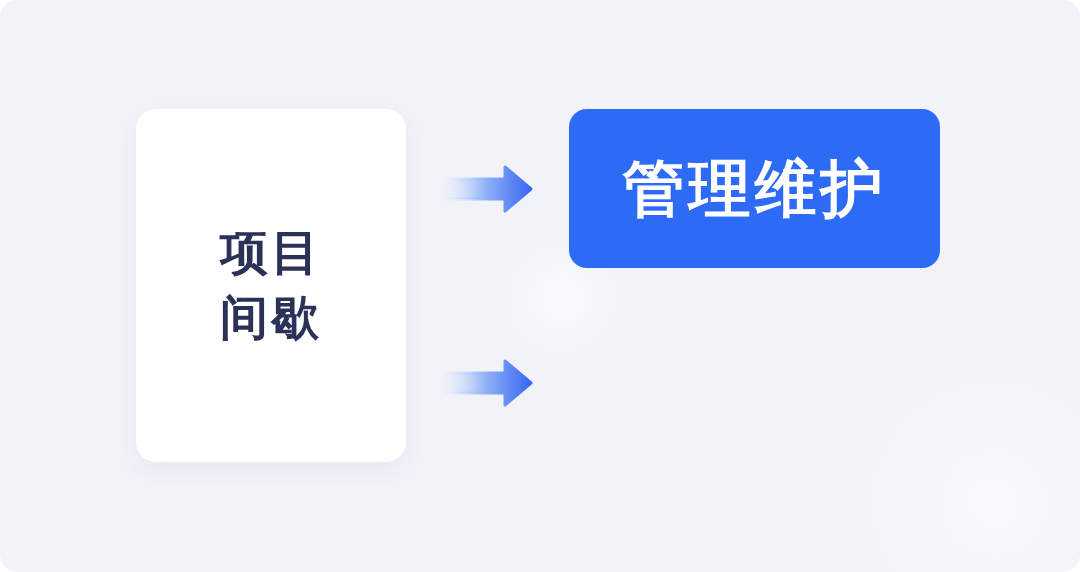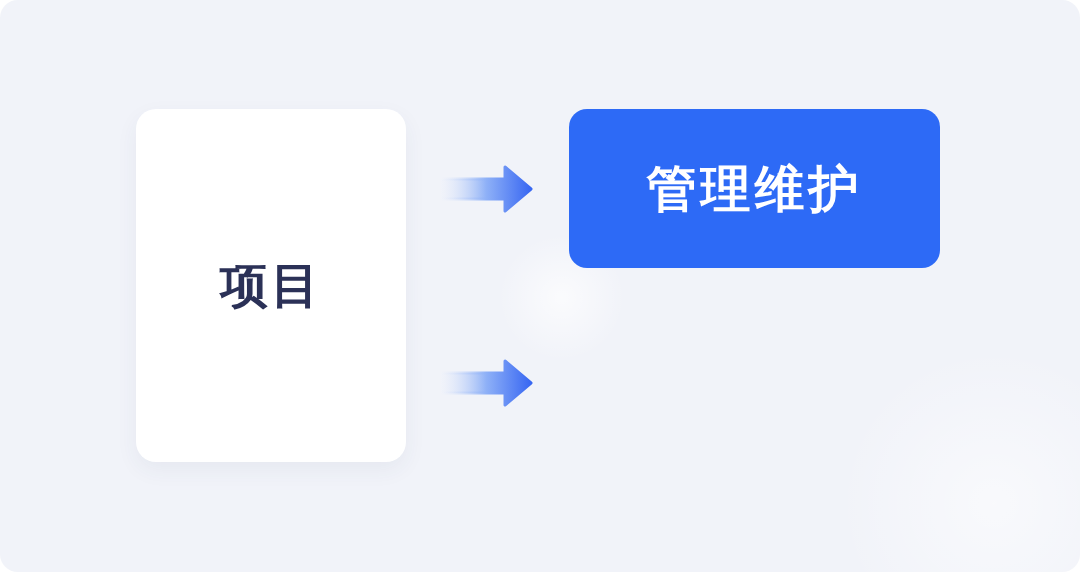--- a/index.html
+++ b/index.html
@@ -48,21 +48,21 @@
     height: 159px;
     border-radius: 18px;
     display: flex;
     align-items: center;
     justify-content: center;
   }
   .branch-node.blue   { top: 109px; background: #2D6AF6; }
   .branch-node.orange { top: 304px; background: #FB9E1B; }
   .branch-label {
     color: #FFFFFF;
-    font-size: 50px;
+    font-size: 62px;
     font-weight: 800;
     line-height: 1;
     letter-spacing: 4px;
   }
   .flow-arrow {
     position: absolute;
     left: 441px;
     width: 92px;
     height: 50px;
   }
@@ -70,20 +70,21 @@
   .flow-arrow.second { top: 358px; }
   .flow-arrow svg { display: block; width: 100%; height: 100%; }
 </style>
 </head>
 <body>
 
 <div class="stage">
 
   <div class="source-card">
     <span class="source-line">项目</span>
+    <span class="source-line">间歇</span>
   </div>
 
   <div class="flow-arrow first">
     <svg viewBox="0 0 92 50" xmlns="http://www.w3.org/2000/svg" aria-hidden="true">
       <defs>
         <linearGradient id="arrowGrad1" x1="0" y1="0" x2="1" y2="0">
           <stop offset="0" stop-color="#F0F3FB" stop-opacity="0.25"></stop>
           <stop offset="0.5" stop-color="#8FB1F7"></stop>
           <stop offset="1" stop-color="#3867F2"></stop>
         </linearGradient>

